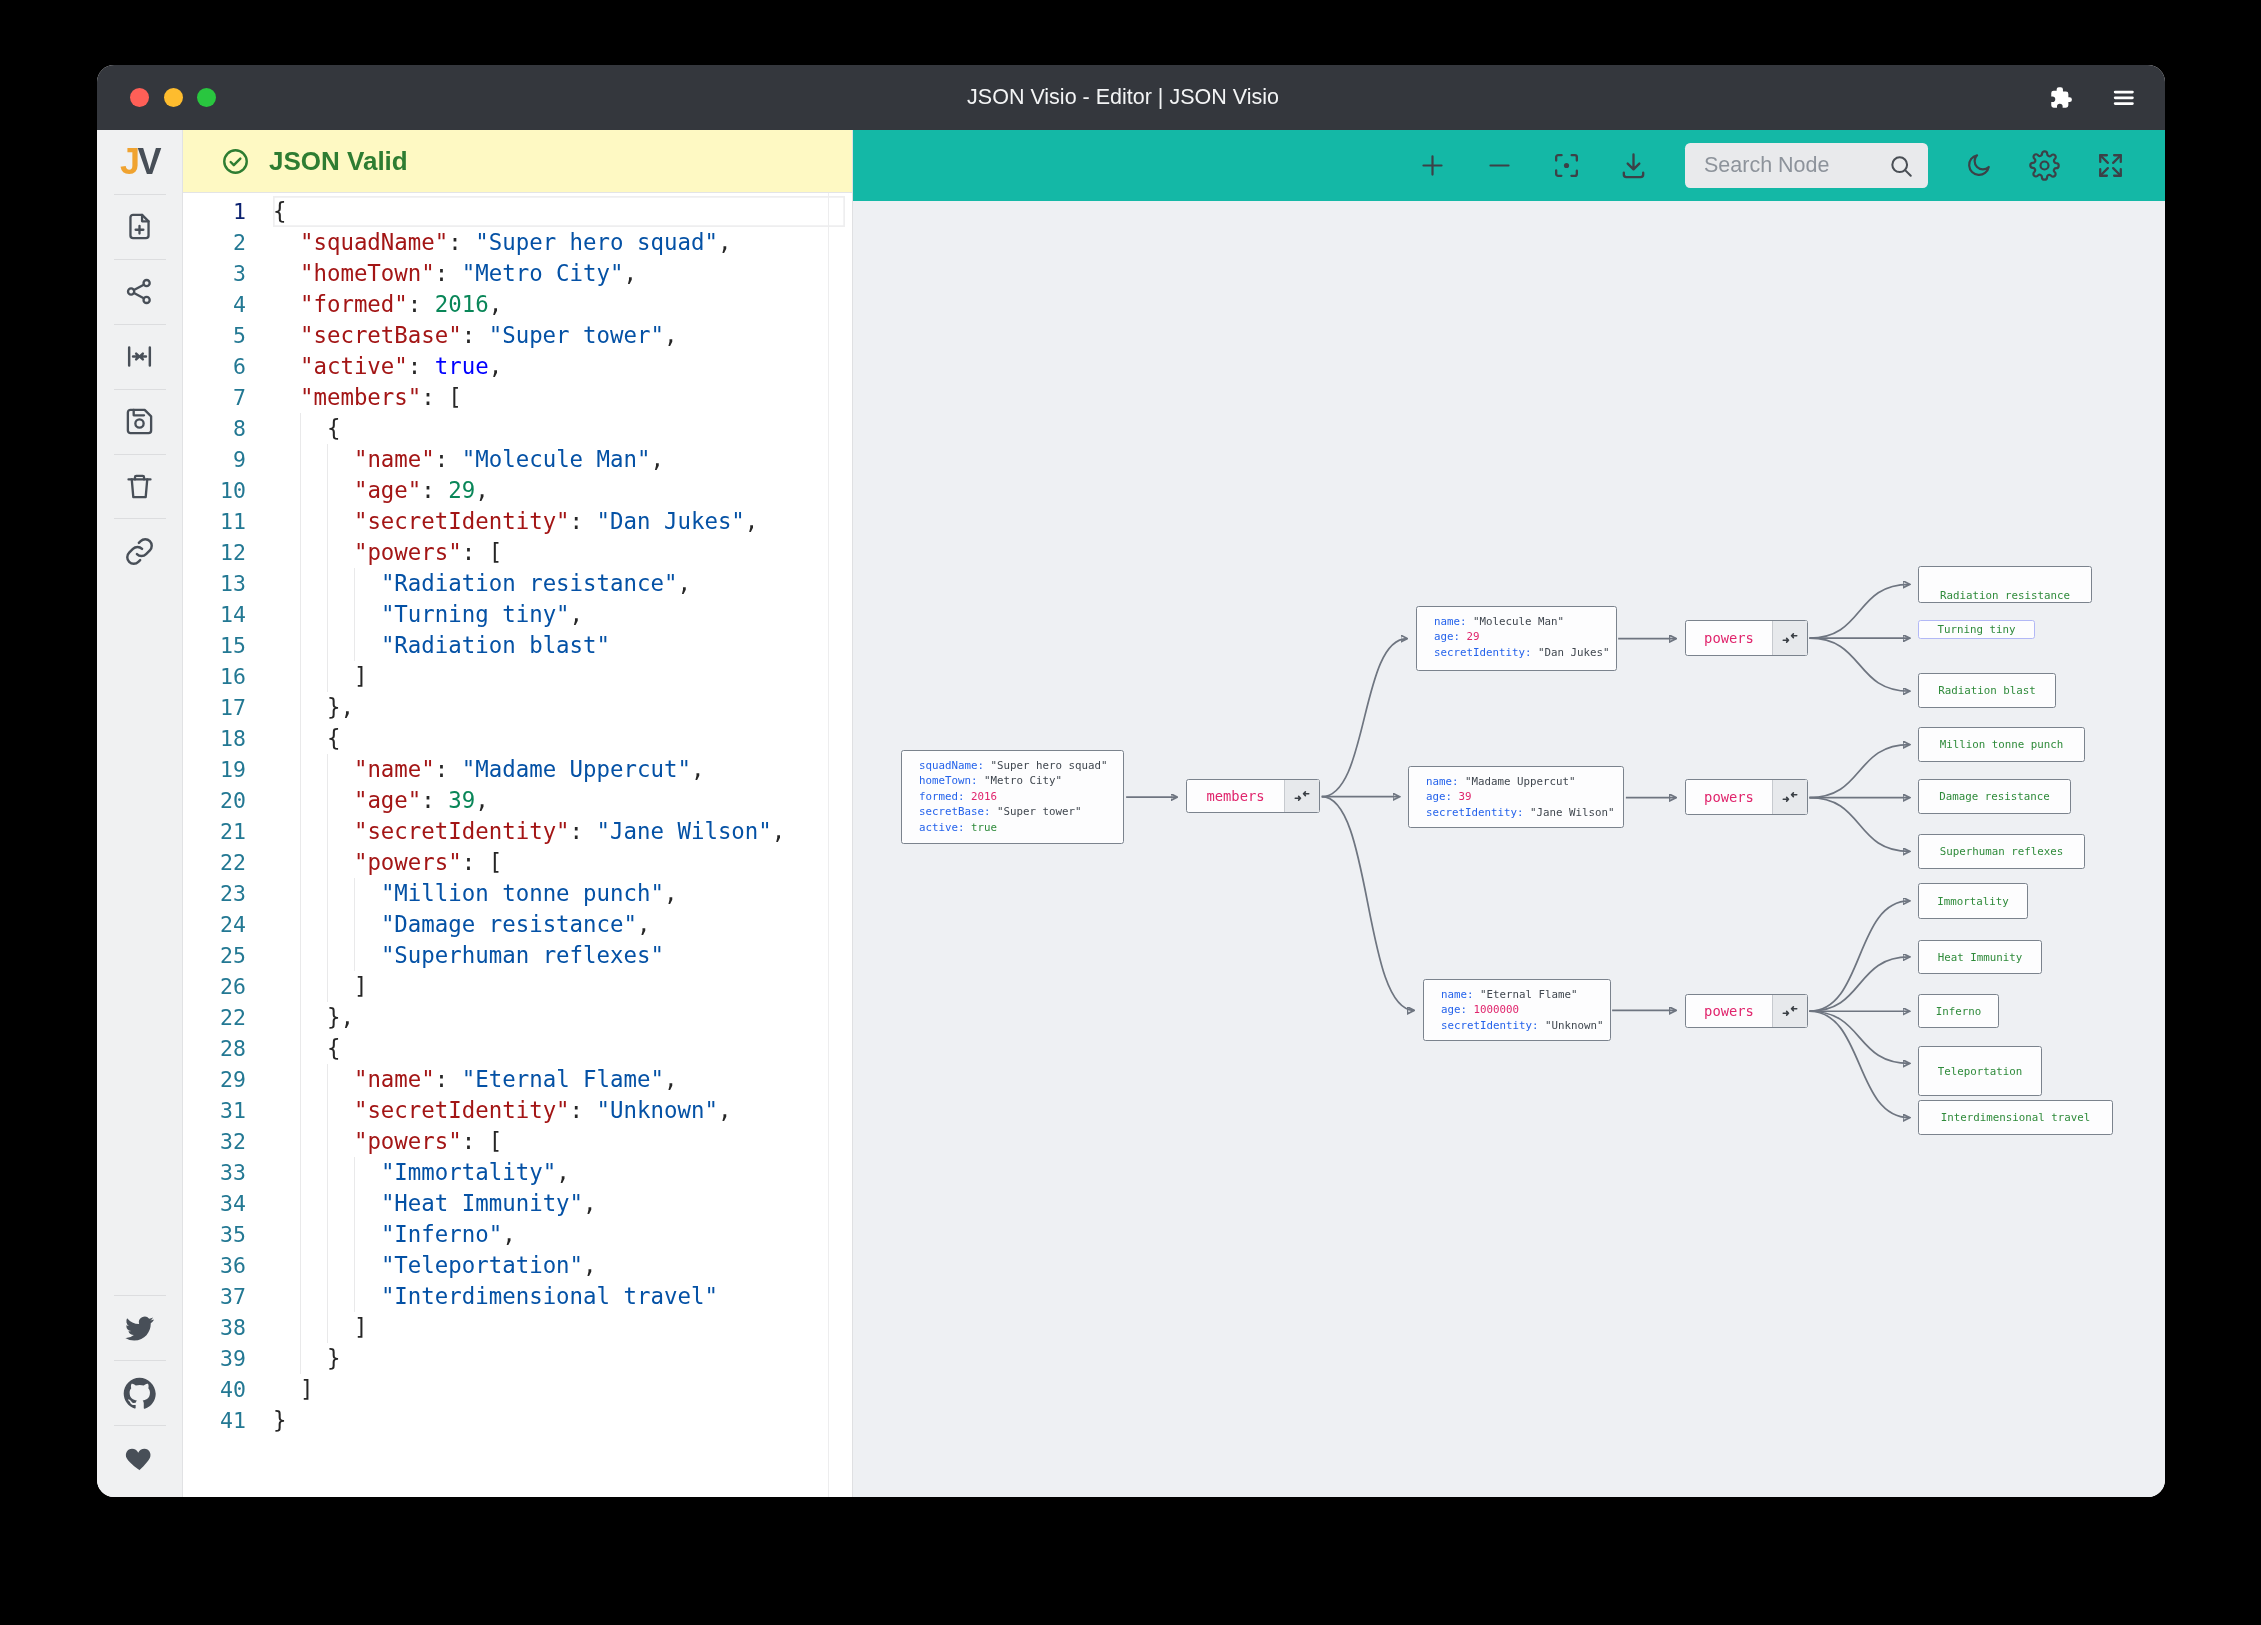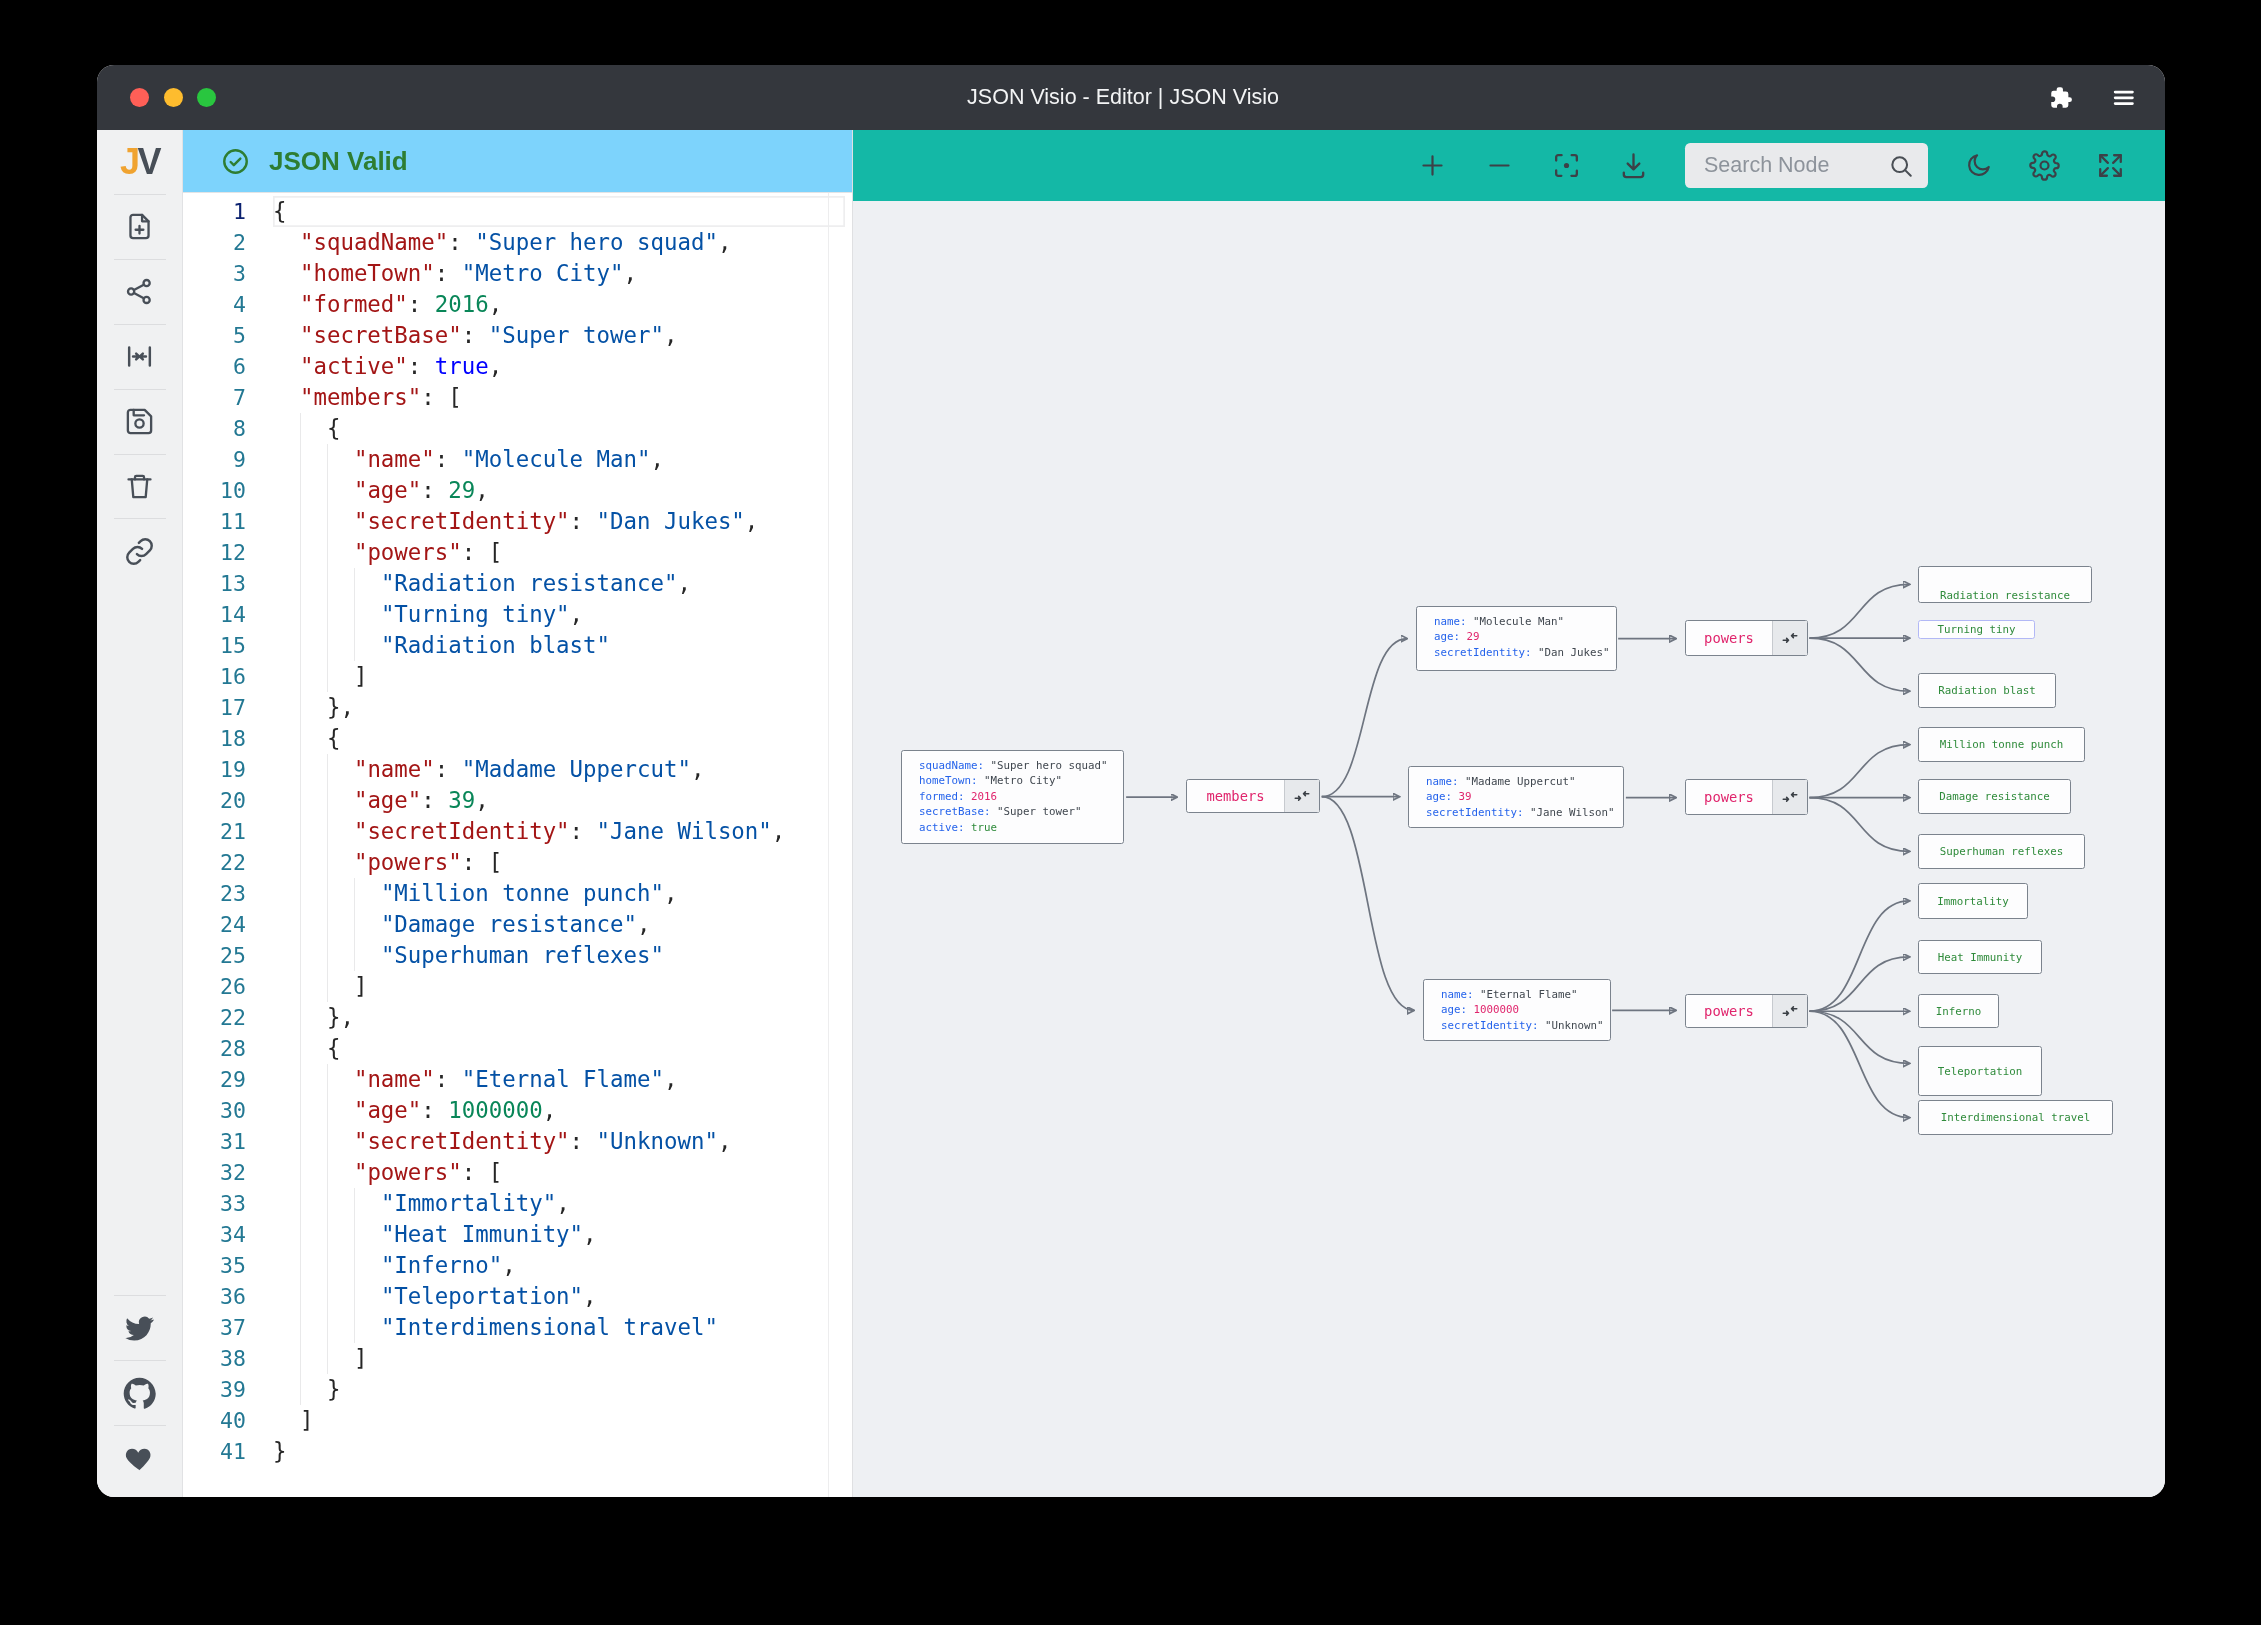--- a/index.html
+++ b/index.html
@@ -18,21 +18,21 @@
   .sidebar{width:85px;background:#f0f1f2;border-right:0.9px solid #e1e2e4;display:flex;flex-direction:column;align-items:center;flex:none;}
   .side-item{height:64px;display:flex;align-items:center;justify-content:center;width:100%;color:#484f58;cursor:pointer;}
   .logo{font-size:36px;font-weight:800;letter-spacing:-2.6px;font-style:normal;}
   .logo .lj{color:#f0a330;}
   .logo .lv{color:#474e57;}
   .sep{width:52px;height:0.9px;background:#dcdddf;flex:none;}
   .side-bottom{margin-top:auto;display:flex;flex-direction:column;align-items:center;width:100%;padding-bottom:6.9px;}
 
   
   .editor{width:669px;flex:none;display:flex;flex-direction:column;background:#fff;}
-  .ed-head{height:62px;background:#7dd3fc;border-bottom:0.9px solid #e3e4e6;display:flex;align-items:center;gap:19px;padding-left:38px;flex:none;color:#2e7d32;}
+  .ed-head{height:62px;background:#fef9c3;border-bottom:0.9px solid #e3e4e6;display:flex;align-items:center;gap:19px;padding-left:38px;flex:none;color:#2e7d32;}
   .ed-head .lbl{font-size:26px;font-weight:700;color:#2e7d32;}
   .ed-body{flex:1;position:relative;padding-top:2.6px;font-family:"DejaVu Sans Mono",monospace;font-size:22.4px;overflow:hidden;}
   .vrule{position:absolute;top:0;bottom:0;left:645px;width:0.9px;background:#ededee;}
   .ln{display:flex;height:31px;line-height:31px;}
   .lnum{width:63px;flex:none;text-align:right;padding-right:27px;color:#237893;font-size:21.5px;}
   .ln.cur .lnum{color:#0b216f;}
   .ltext{flex:1;white-space:pre;color:#202020;position:relative;margin-right:6.9px;box-sizing:border-box;}
   .ln.cur .ltext{box-shadow:inset 0 0 0 1.7px #eeeeef;}
   .g{display:inline-block;height:31px;vertical-align:top;}
   .gb{box-shadow:inset 0.9px 0 0 #e7e7e8;}
@@ -290,24 +290,20 @@
             </div>
             <div class="ln">
               <div class="lnum">28</div>
               <div class="ltext"><span class="g">  </span><span class="g gb">  </span><span class="t-p">{</span></div>
             </div>
             <div class="ln">
               <div class="lnum">29</div>
               <div class="ltext"><span class="g">  </span><span class="g gb">  </span><span class="g gb">  </span><span class="t-k">"name"</span><span class="t-p">: </span><span class="t-s">"Eternal Flame"</span><span class="t-p">,</span></div>
             </div>
             <div class="ln">
-              <div class="lnum">30</div>
-              <div class="ltext"><span class="g">  </span><span class="g gb">  </span><span class="g gb">  </span><span class="t-k">"age"</span><span class="t-p">: </span><span class="t-n">1000000</span><span class="t-p">,</span></div>
-            </div>
-            <div class="ln">
               <div class="lnum">31</div>
               <div class="ltext"><span class="g">  </span><span class="g gb">  </span><span class="g gb">  </span><span class="t-k">"secretIdentity"</span><span class="t-p">: </span><span class="t-s">"Unknown"</span><span class="t-p">,</span></div>
             </div>
             <div class="ln">
               <div class="lnum">32</div>
               <div class="ltext"><span class="g">  </span><span class="g gb">  </span><span class="g gb">  </span><span class="t-k">"powers"</span><span class="t-p">: [</span></div>
             </div>
             <div class="ln">
               <div class="lnum">33</div>
               <div class="ltext"><span class="g">  </span><span class="g gb">  </span><span class="g gb">  </span><span class="g gb">  </span><span class="t-s">"Immortality"</span><span class="t-p">,</span></div>

